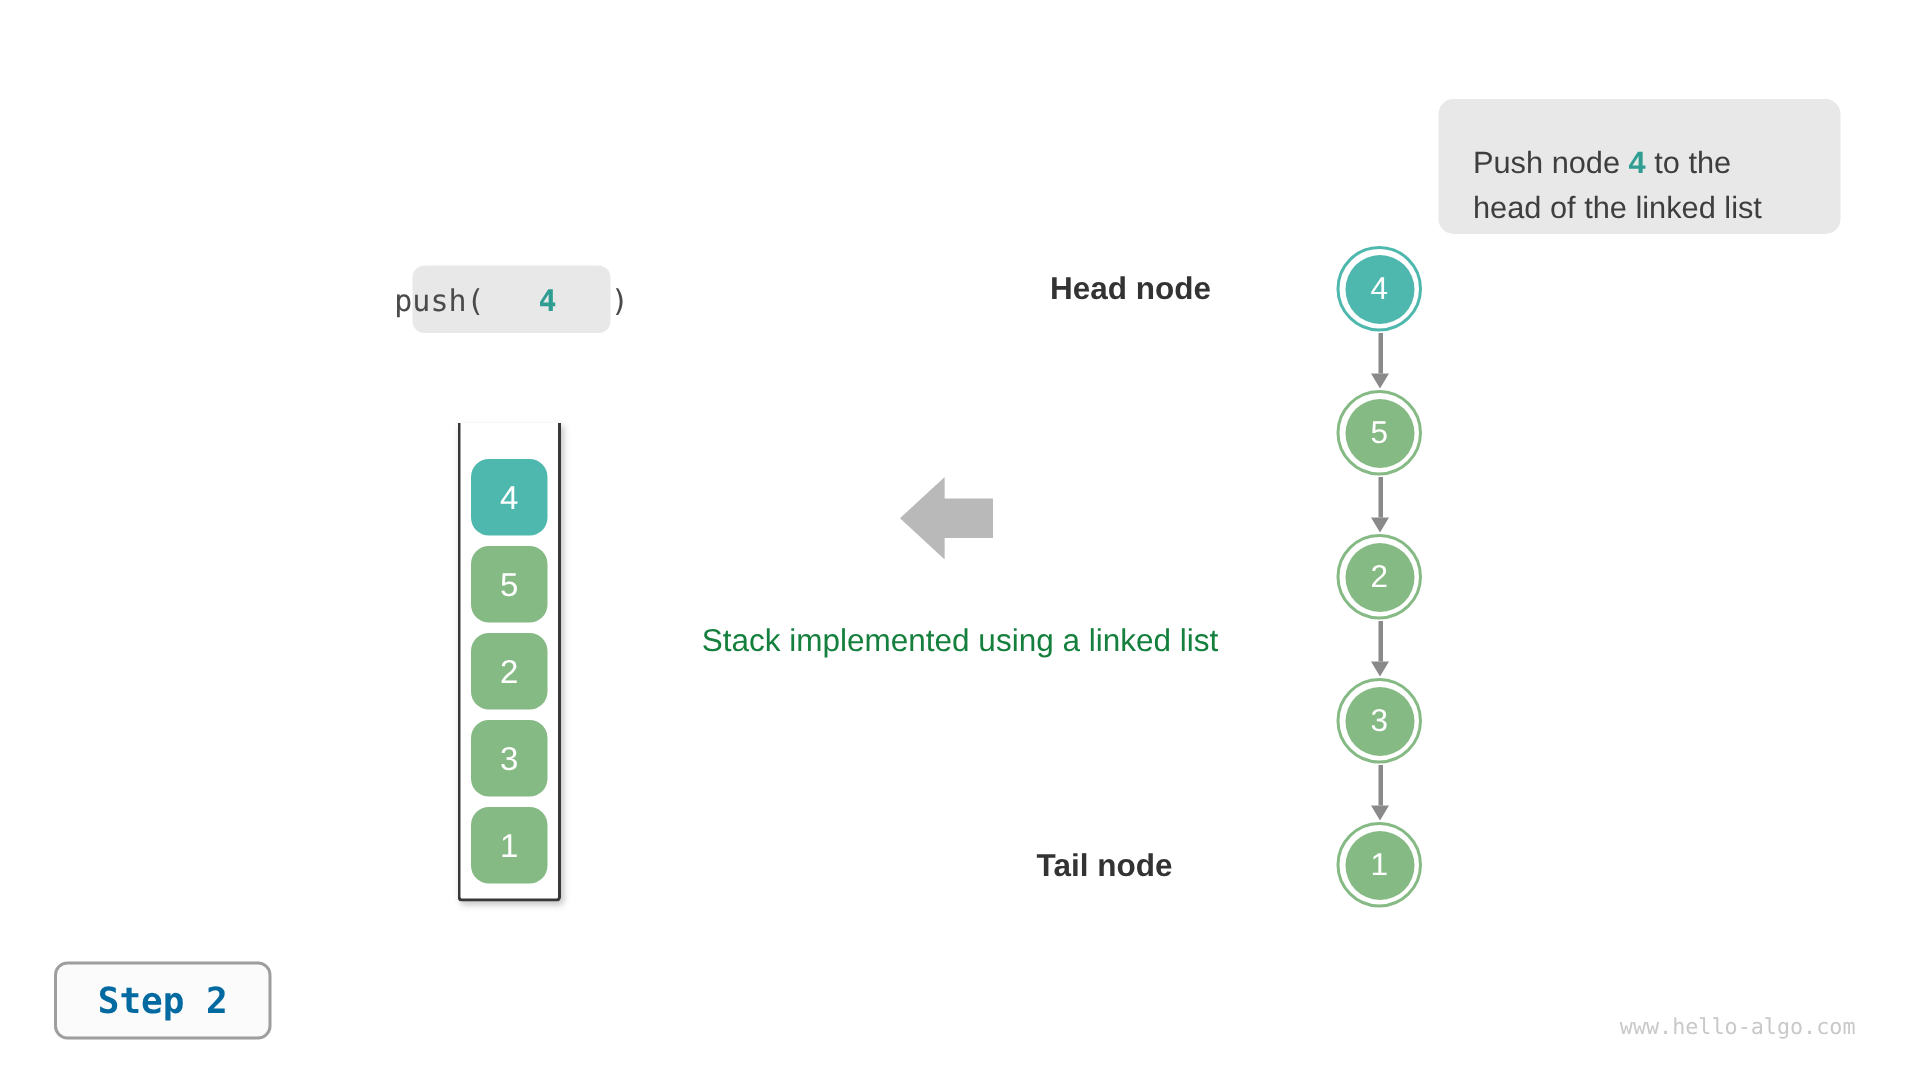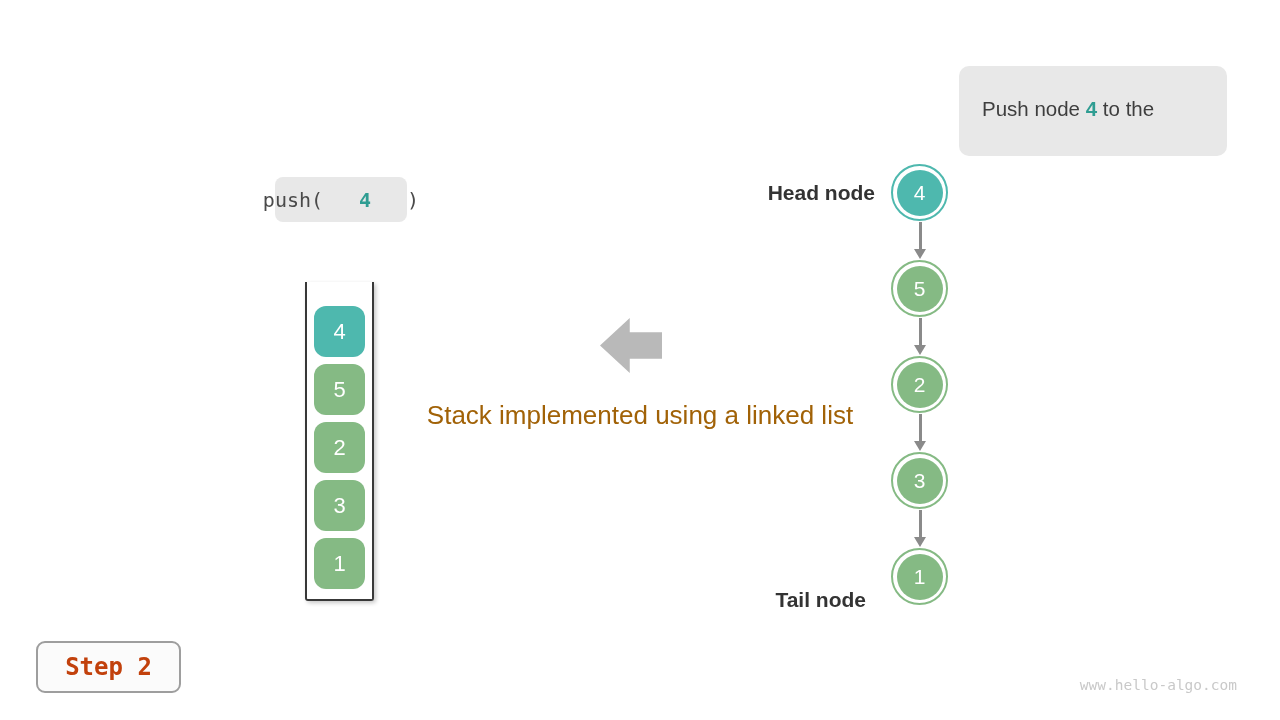--- a/index.html
+++ b/index.html
@@ -48,73 +48,74 @@
 
   
   .big-arrow {
     left: 600px; top: 318px; width: 62px; height: 55px;
     background: #b9b9b9;
     -webkit-clip-path: polygon(0 50%, 48% 0, 48% 26%, 100% 26%, 100% 74%, 48% 74%, 48% 100%);
     clip-path: polygon(0 50%, 48% 0, 48% 26%, 100% 26%, 100% 74%, 48% 74%, 48% 100%);
   }
 
   .caption {
-    left: 340px; top: 400px; width: 600px;
-    text-align: center; font-size: 26px; color: #a16207;
+    left: 340px; top: 416px; width: 600px;
+    text-align: center; font-size: 21px; color: #15803d;
   }
 
   
   .ll-node {
     width: 57px; height: 57px; border-radius: 50%;
     background: #ffffff;
     display: flex; align-items: center; justify-content: center;
   }
   .ll-node { border: 2.5px solid transparent; }
   .ll-inner {
     width: 46px; height: 46px; border-radius: 50%;
     display: flex; align-items: center; justify-content: center;
     color: #ffffff; font-size: 21px; font-weight: 500;
   }
 
   .node-label {
-    width: 175px; text-align: right;
+    width: 175px; 
     font-size: 21px; font-weight: bold; color: #333333;
   }
 
   
   .connector { width: 14px; display: flex; flex-direction: column; align-items: center; }
   .connector .line { width: 3px; background: #8a8a8a; flex: 1; }
   .connector .head {
     width: 0; height: 0;
     border-left: 6.5px solid transparent;
     border-right: 6.5px solid transparent;
     border-top: 10px solid #8a8a8a;
   }
 
   
   .step-badge {
     left: 36px; top: 641px; width: 145px; height: 52px;
     background: #fbfbfb;
     border: 2px solid #9e9e9e; border-radius: 9px;
     display: flex; align-items: center; justify-content: center;
     font-family: "DejaVu Sans Mono", monospace;
-    font-size: 24px; font-weight: bold; color: #c2410c;
+    font-size: 24px; font-weight: bold; color: #0369a1;
   }
 
   .watermark {
     left: 1075px; top: 677px; width: 162px;
     font-family: "DejaVu Sans Mono", monospace;
     font-size: 14.5px; color: #c9c9c9; text-align: right;
   }
 </style>
 </head>
 <body>
 
 <div class="abs callout">
   <span>Push node </span><span class="accent" style="color: rgb(47, 157, 146);">4</span><span> to the</span><br>
+  <span>head of the linked list</span>
 </div>
 
 <div class="abs code-chip">
   <span>push(</span>
     <span class="accent" style="color: rgb(47, 157, 146);">4</span>
     <span>)</span>
 </div>
 
 <div class="abs stack-container">
   <div class="stack-box" style="background: rgb(78, 184, 174);">4</div>
@@ -122,21 +123,21 @@
   <div class="stack-box" style="background: rgb(133, 186, 132);">2</div>
   <div class="stack-box" style="background: rgb(133, 186, 132);">3</div>
   <div class="stack-box" style="background: rgb(133, 186, 132);">1</div>
 </div>
 
 <div class="abs big-arrow"></div>
 
 <div class="abs caption">Stack implemented using a linked list</div>
 
 <div class="abs node-label" style="left:700px; top:181px;">Head node</div>
-<div class="abs node-label" style="left:691px; top:566px;margin-top:22px;">Tail node</div>
+<div class="abs node-label" style="left:691px; top:566px;">Tail node</div>
 
 <div class="abs ll-node" style="left: 891px; top: 164px; border-color: rgb(78, 184, 174);">
   <div class="ll-inner" style="background: rgb(78, 184, 174);">4</div>
 </div>
 <div class="abs ll-node" style="left: 891px; top: 260px; border-color: rgb(133, 186, 132);">
   <div class="ll-inner" style="background: rgb(133, 186, 132);">5</div>
 </div>
 <div class="abs ll-node" style="left: 891px; top: 356px; border-color: rgb(133, 186, 132);">
   <div class="ll-inner" style="background: rgb(133, 186, 132);">2</div>
 </div>

